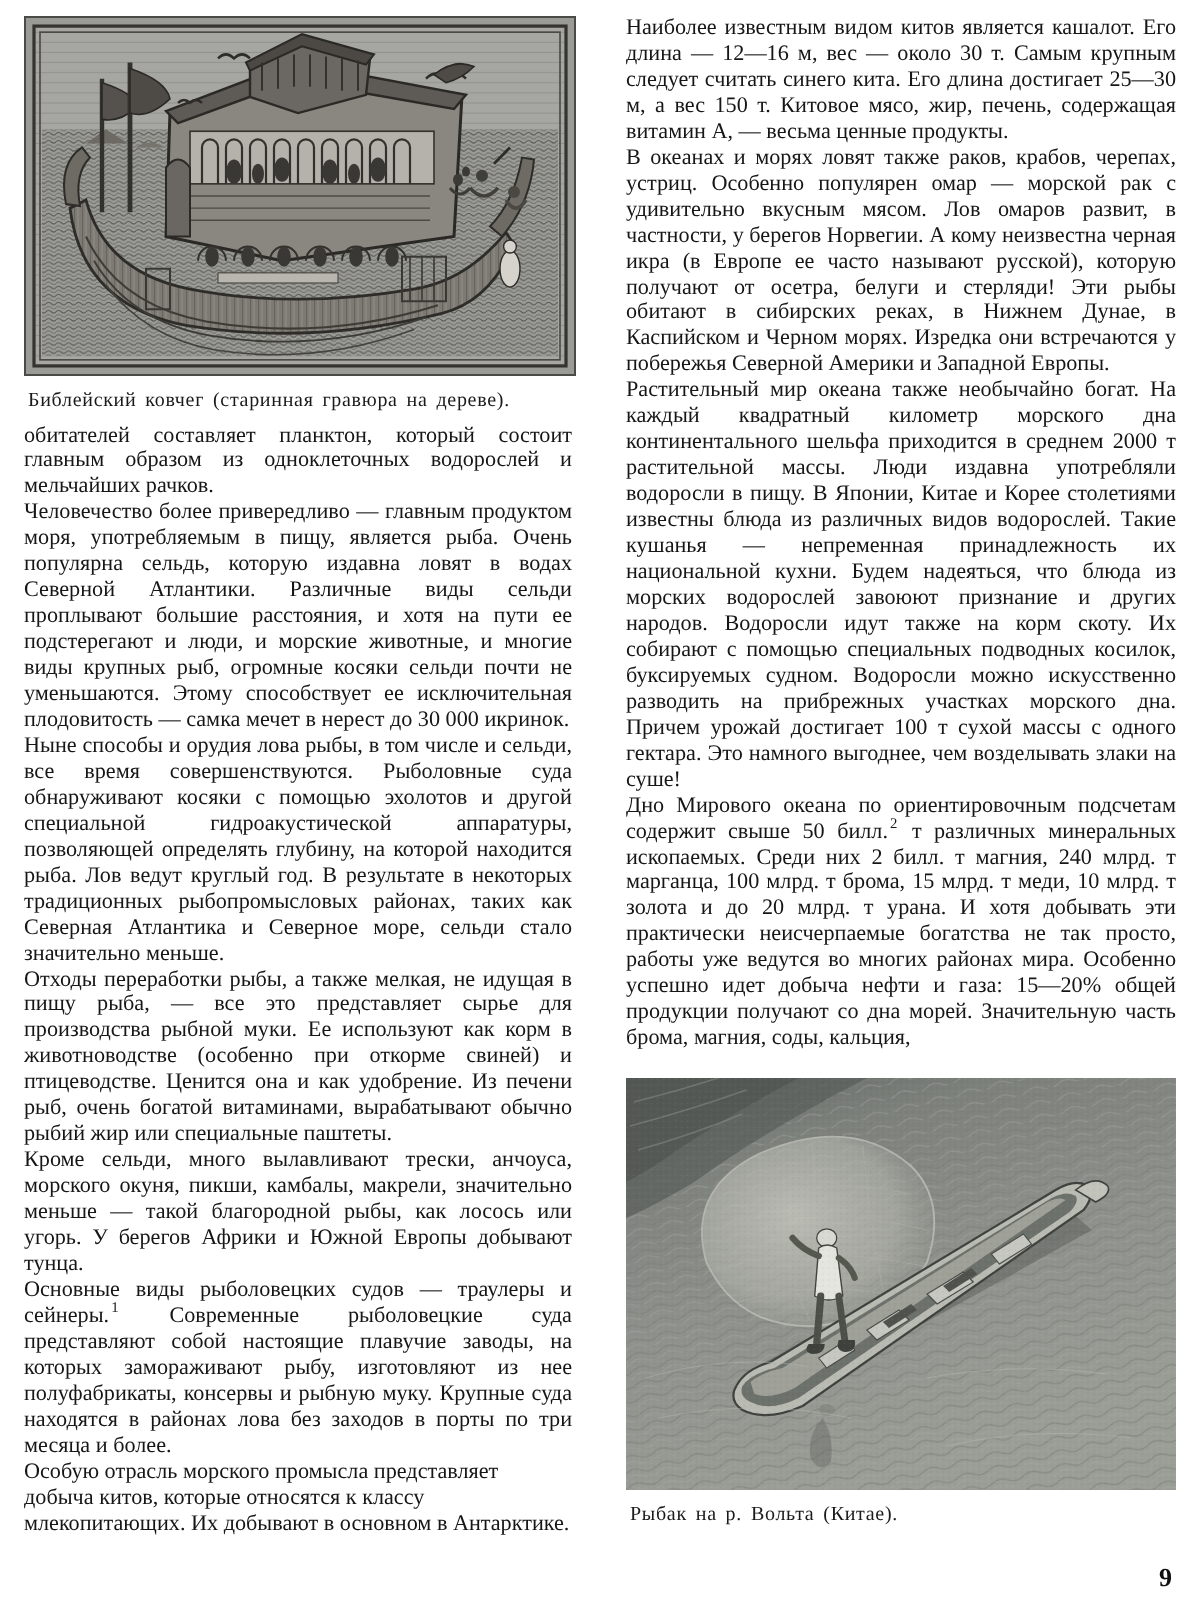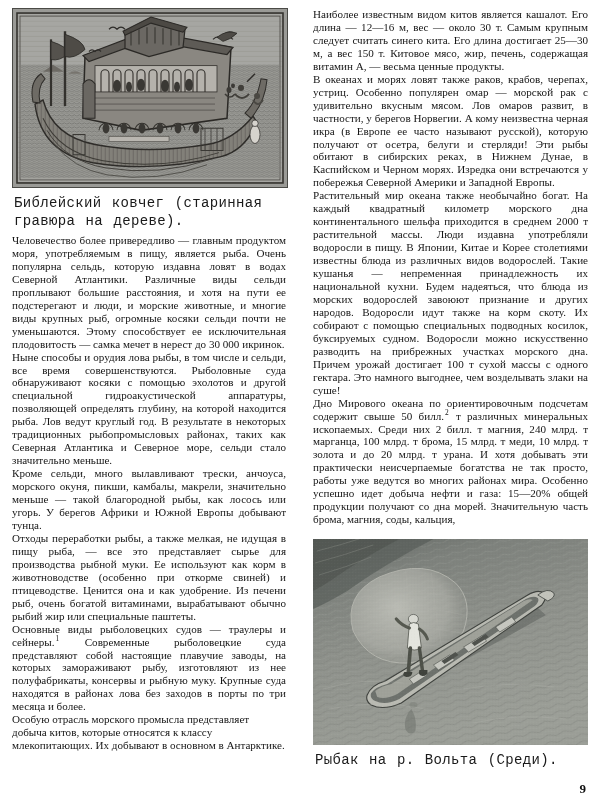--- a/index.html
+++ b/index.html
@@ -47,22 +47,22 @@
   .figure-frame {
     position: relative;
     width: 100%;
     background: #8d8d8a;
     overflow: hidden;
   }
   .fig-engraving .figure-frame { height: 178px; border: 1px solid #4a4a46; }
   .fig-photo .figure-frame     { height: 206px; }
 
   .figure-caption {
-    font-family: Liberation Mono, monospace;
-    font-size: 14px;
+    font-family: Liberation Serif, serif;
+    font-size: 10px;
     line-height: 1.25;
     letter-spacing: 0.35px;
     color: #1a1a1a;
     padding: 7px 0 0 2px;
     word-spacing: 1.6px;
   }
 
   
   p.bodytext {
     margin: 0;
@@ -244,24 +244,25 @@
             </g>
             <g fill="#d6d3cd" stroke="#2e2c29" stroke-width="0.7">
               <ellipse cx="242" cy="124" rx="5" ry="9"></ellipse>
               <circle cx="242" cy="113" r="3.2"></circle>
             </g>
           </svg>
         </div>
         <figcaption class="figure-caption">Библейский ковчег (старинная гравюра на дереве).</figcaption>
       </figure>
 
+      <p class="bodytext">обитателей составляет планктон, который состоит главным образом из одноклеточных водорослей и мельчайших рачков.</p>
       <p class="bodytext">Человечество более привередливо — главным продуктом моря, употребляемым в пищу, является рыба. Очень популярна сельдь, которую издавна ловят в водах Северной Атлантики. Различные виды сельди проплывают большие расстояния, и хотя на пути ее подстерегают и люди, и морские животные, и многие виды крупных рыб, огромные косяки сельди почти не уменьшаются. Этому способствует ее исключительная плодовитость — самка мечет в нерест до 30 000 икринок.</p>
       <p class="bodytext">Ныне способы и орудия лова рыбы, в том числе и сельди, все время совершенствуются. Рыболовные суда обнаруживают косяки с помощью эхолотов и другой специальной гидроакустической аппаратуры, позволяющей определять глубину, на которой находится рыба. Лов ведут круглый год. В результате в некоторых традиционных рыбопромысловых районах, таких как Северная Атлантика и Северное море, сельди стало значительно меньше.</p>
+      <p class="bodytext">Отходы переработки рыбы, а также мелкая, не идущая в пищу рыба, — все это представляет сырье для производства рыбной муки. Ее используют как корм в животноводстве (особенно при откорме свиней) и птицеводстве. Ценится она и как удобрение. Из печени рыб, очень богатой витаминами, вырабатывают обычно рыбий жир или специальные паштеты.</p>
       <p class="bodytext">Кроме сельди, много вылавливают трески, анчоуса, морского окуня, пикши, камбалы, макрели, значительно меньше — такой благородной рыбы, как лосось или угорь. У берегов Африки и Южной Европы добывают тунца.</p>
-      <p class="bodytext">Отходы переработки рыбы, а также мелкая, не идущая в пищу рыба, — все это представляет сырье для производства рыбной муки. Ее используют как корм в животноводстве (особенно при откорме свиней) и птицеводстве. Ценится она и как удобрение. Из печени рыб, очень богатой витаминами, вырабатывают обычно рыбий жир или специальные паштеты.</p>
 
       <p class="bodytext"><span>Основные виды рыболовецких судов — траулеры и сейнеры.</span><sup class="fn">1</sup> <span>Современные рыболовецкие суда представляют собой настоящие плавучие заводы, на которых замораживают рыбу, изготовляют из нее полуфабрикаты, консервы и рыбную муку. Крупные суда находятся в районах лова без заходов в порты по три месяца и более.</span></p>
 
       <p class="bodytext last">Особую отрасль морского промысла представляет добыча китов, которые относятся к классу млекопитающих. Их добывают в основном в Антарктике.</p>
     </div>
 
     <div class="col col-right">
 
       <p class="bodytext">Наиболее известным видом китов является кашалот. Его длина — 12—16 м, вес — около 30 т. Самым крупным следует считать синего кита. Его длина достигает 25—30 м, а вес 150 т. Китовое мясо, жир, печень, содержащая витамин А, — весьма ценные продукты.</p>
       <p class="bodytext">В океанах и морях ловят также раков, крабов, черепах, устриц. Особенно популярен омар — морской рак с удивительно вкусным мясом. Лов омаров развит, в частности, у берегов Норвегии. А кому неизвестна черная икра (в Европе ее часто называют русской), которую получают от осетра, белуги и стерляди! Эти рыбы обитают в сибирских реках, в Нижнем Дунае, в Каспийском и Черном морях. Изредка они встречаются у побережья Северной Америки и Западной Европы.</p>
@@ -355,20 +356,20 @@
             <g stroke="#b7b9b1" stroke-width="0.6" fill="none" opacity="0.45">
               <path d="M10 150 q40 -12 80 -6"></path>
               <path d="M16 170 q48 -10 96 0"></path>
               <path d="M150 150 q44 -8 90 -2"></path>
               <path d="M160 184 q42 -10 92 -4"></path>
             </g>
 
             <rect x="0" y="0" width="274" height="206" fill="url(#grain)"></rect>
           </svg>
         </div>
-        <figcaption class="figure-caption">Рыбак на р. Вольта (Среди).</figcaption>
+        <figcaption class="figure-caption">Рыбак на р. Вольта (Китае).</figcaption>
       </figure>
 
     </div>
   </div>
 
   <div class="pagenum">9</div>
 </div>
 
 </body></html>

